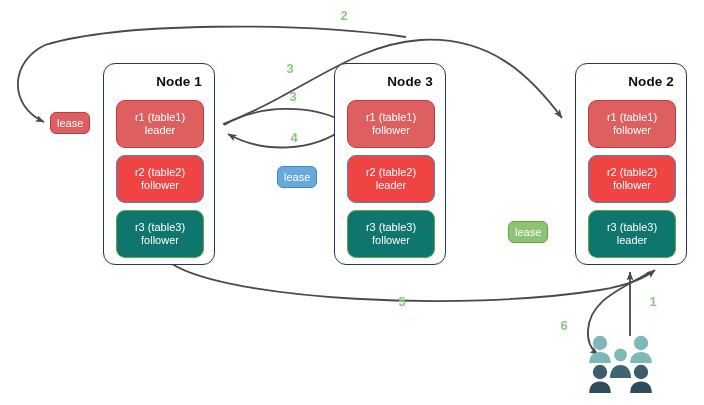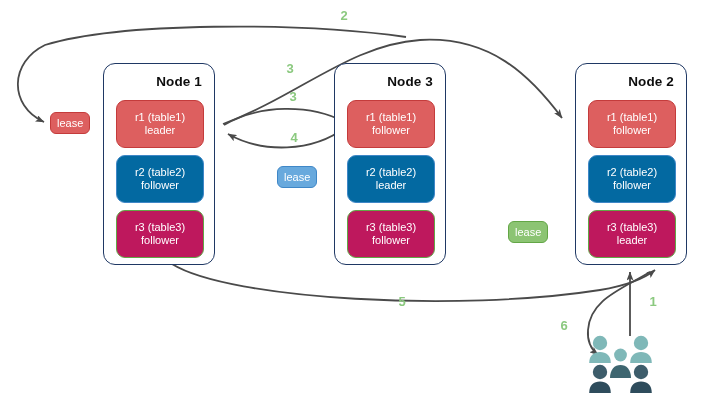--- a/index.html
+++ b/index.html
@@ -52,22 +52,22 @@
     flex-direction: column;
     align-items: center;
     justify-content: center;
     color: #ffffff;
     font-size: 11px;
     line-height: 13.5px;
     text-align: center;
   }
   .replica .ln2 { display: block; }
   .rep-red   { background: #dd5f5f; border: 1.4px solid #c43b3b; }
-  .rep-blue  { background: #0369a1; border: 1.4px solid #3f87c7; }
-  .rep-green { background: #be185d; border: 1.4px solid #63a646; }
+  .rep-blue  { background: #ef4444; border: 1.4px solid #3f87c7; }
+  .rep-green { background: #0f766e; border: 1.4px solid #63a646; }
 
   .lease {
     position: absolute;
     box-sizing: border-box;
     height: 22px;
     border-radius: 6px;
     display: flex;
     align-items: center;
     justify-content: center;
     color: #ffffff;

